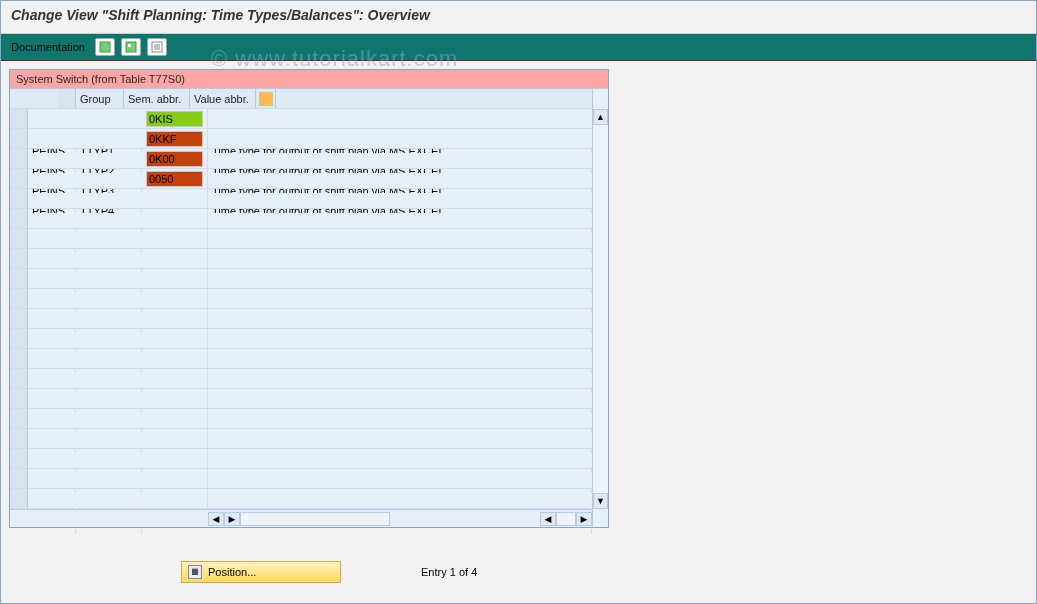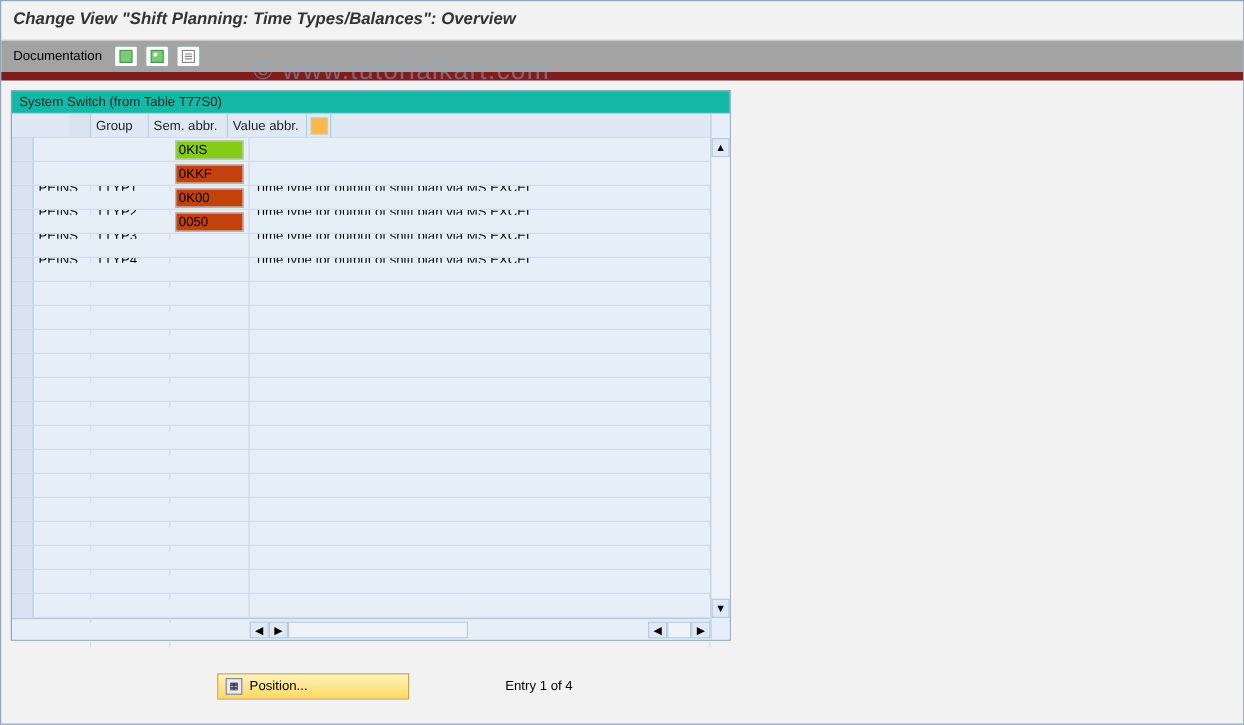--- a/index.html
+++ b/index.html
@@ -19,22 +19,22 @@
     font-style: italic;
     padding: 6px 10px 10px 10px;
     color: #333;
     border-bottom: 1px solid #ccc;
   }
   .toolbar {
     padding: 4px 10px;
     display: flex;
     align-items: center;
     gap: 6px;
-    border-bottom: 7px solid #7f1d1d;
-    background: #a3a3a3;
+    border-bottom: 1px solid #7f1d1d;
+    background: #0f766e;
   }
   .toolbar .doc-label { margin-right: 4px; }
   .toolbar .tb-btn {
     width: 20px; height: 18px;
     border: 1px solid #9aa; background: #fff;
     display: inline-flex; align-items: center; justify-content: center;
     font-size: 9px; cursor: pointer;
     border-radius: 2px;
   }
   .watermark {
@@ -46,21 +46,21 @@
     letter-spacing: 1px;
   }
   .panel {
     margin: 8px;
     border: 1px solid #8aa5c4;
     background: #e6eef7;
     width: 600px;
   }
   .panel-title {
     padding: 3px 6px;
-    background: #14b8a6;
+    background: #fca5a5;
     border-bottom: 1px solid #b8cce0;
     color: #2a2a2a;
   }
   .grid-row {
     display: flex;
     height: 20px;
     align-items: stretch;
     border-bottom: 1px solid #cfdceb;
   }
   .grid-header {

